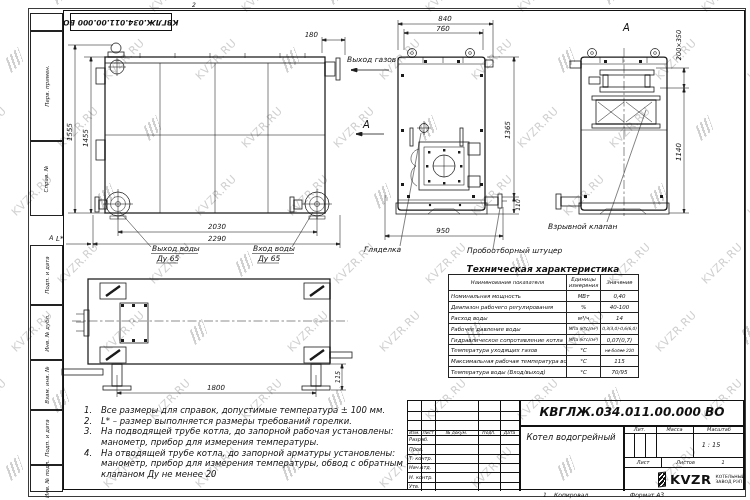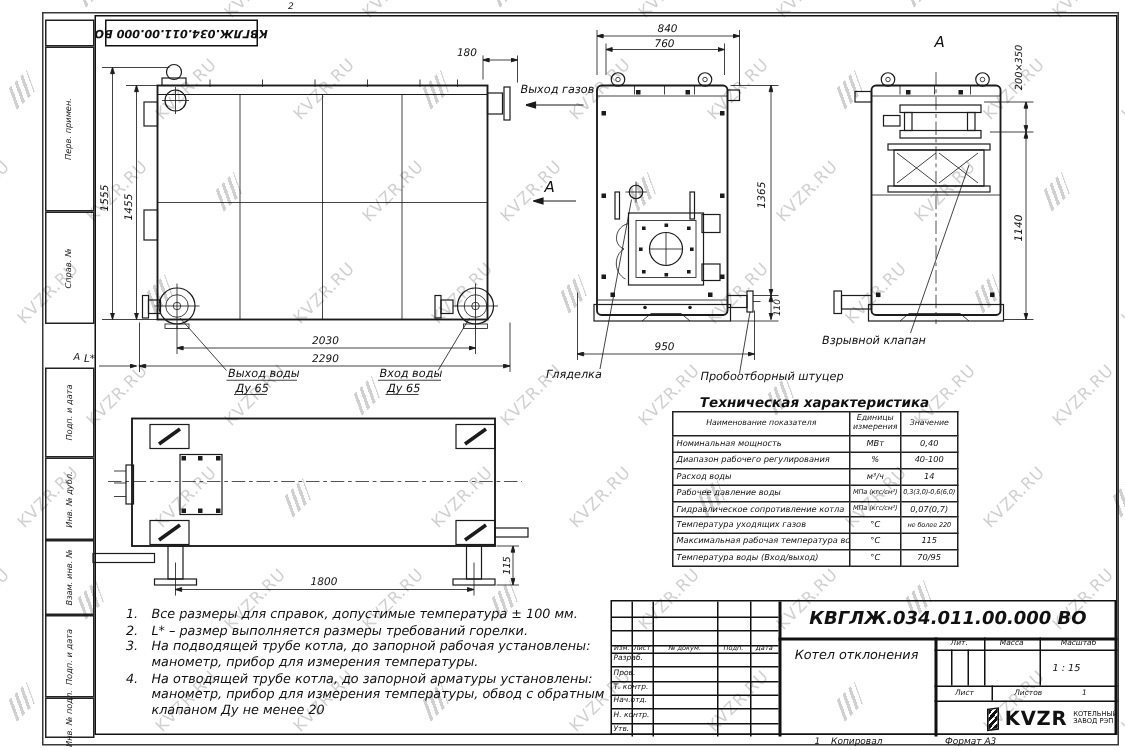--- a/index.html
+++ b/index.html
@@ -422,21 +422,21 @@
     <div class="tbt" style="left:92px;top:29.8px;width:19px;text-align:center;font-size:4.4px">Дата</div>
 
     <div class="tbt" style="left:1px;top:36px">Разраб.</div>
     <div class="tbt" style="left:1px;top:45.5px">Пров.</div>
     <div class="tbt" style="left:1px;top:55px">Т. контр.</div>
     <div class="tbt" style="left:1px;top:64px">Нач.отд.</div>
     <div class="tbt" style="left:1px;top:73.5px">Н. контр.</div>
     <div class="tbt" style="left:1px;top:83px">Утв.</div>
 
     <div class="tb-doc">КВГЛЖ.034.011.00.000 ВО</div>
-    <div class="tb-name" style="top:31px">Котел отклонения</div>
+    <div class="tb-name" style="top:31px">Котел водогрейный</div>
 
     <div class="tbt" style="left:215px;top:26px;width:33px;text-align:center">Лит.</div>
     <div class="tbt" style="left:248px;top:26px;width:37px;text-align:center">Масса</div>
     <div class="tbt" style="left:285px;top:26px;width:52px;text-align:center">Масштаб</div>
     <div class="tbt" style="left:285px;top:41px;width:36px;text-align:center;font-size:6.5px">1 : 15</div>
 
     <div class="tbt" style="left:217px;top:58.5px;width:36px;text-align:center">Лист</div>
     <div class="tbt" style="left:255px;top:58.5px;width:45px;text-align:center">Листов</div>
     <div class="tbt" style="left:300px;top:58.5px;width:30px;text-align:center">1</div>
 

